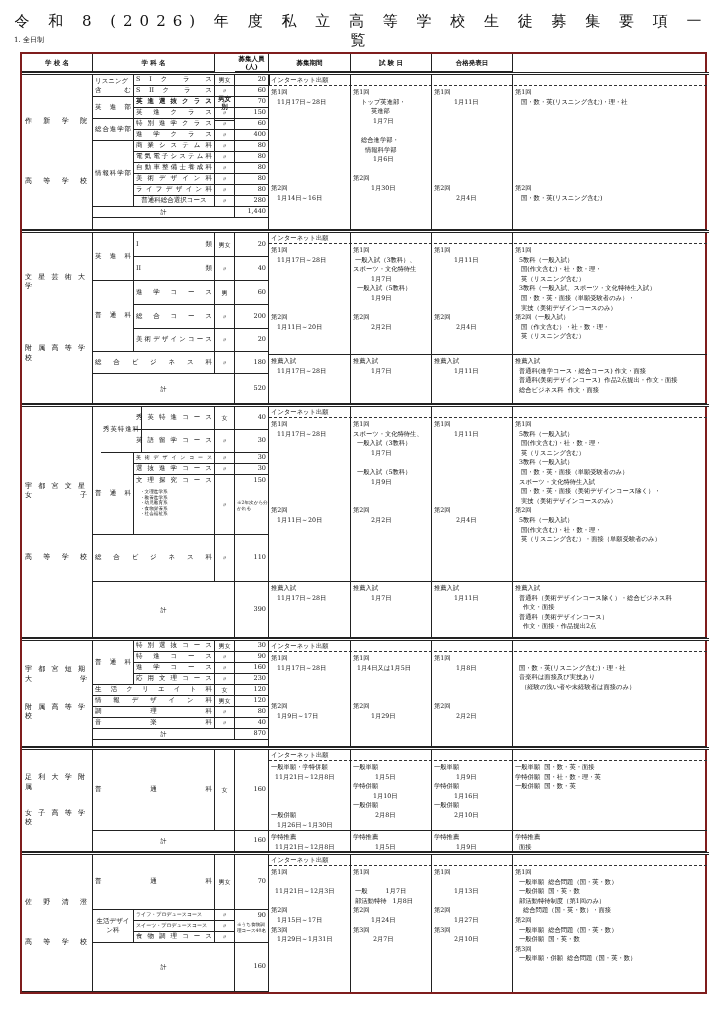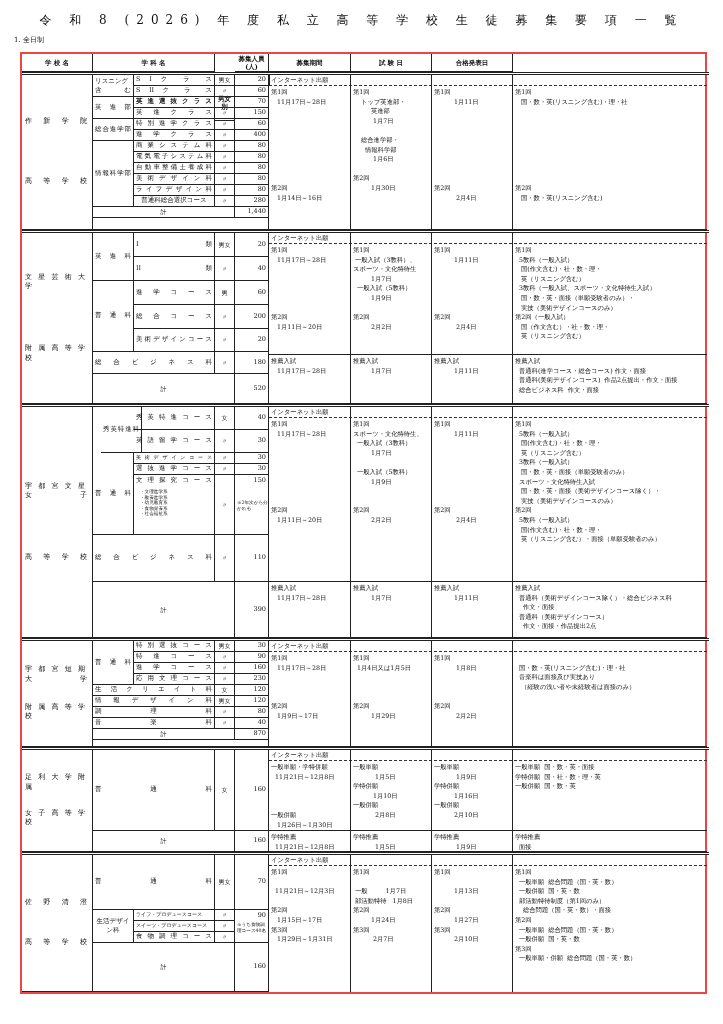--- a/index.html
+++ b/index.html
@@ -1,20 +1,20 @@
 <!DOCTYPE html>
 <html><head>
 <meta charset="utf-8">
 <style>
   * { box-sizing: border-box; margin: 0; padding: 0; }
   html, body { width: 723px; height: 1024px; background: #ffffff; overflow: hidden; }
   body { font-family: "DejaVu Serif", "Liberation Serif", serif; color: #111; position: relative; }
-  .title { position: absolute; top: 12px; left: 0; width: 723px; text-align: center; font-size: 12px; letter-spacing: 7px; }
+  .title { position: absolute; top: 12px; left: 0; width: 723px; text-align: center; font-size: 15px; letter-spacing: 7px; }
   .subtitle { position: absolute; top: 35px; left: 14px; font-size: 7px; }
-  .sheet { position: absolute; left: 20px; top: 52px; width: 687px; height: 942px; border: 2px solid #ef4444; }
+  .sheet { position: absolute; left: 20px; top: 52px; width: 687px; height: 942px; border: 2px solid #7f1d1d; }
   .abs { position: absolute; }
   .cell { position: absolute; border-right: 1px solid #222; border-bottom: 1px solid #222; font-size: 6.3px; line-height: 9.6px; overflow: hidden; }
   .hdr { font-weight: bold; display: flex; align-items: center; justify-content: center; text-align: center; font-size: 6.5px; line-height: 8px; }
   .sep { position: absolute; left: 0; width: 687px; height: 3px; border-top: 1px solid #222; border-bottom: 1px solid #222; background: #fff; }
   .school { display: flex; flex-direction: column; justify-content: center; padding: 0 3px; font-size: 7px; }
   .school span { display: block; text-align-last: justify; letter-spacing: 2px; }
   .dept { display: flex; align-items: center; padding: 0 2px; font-size: 6.5px; }
   .dept .j { width: 100%; text-align-last: justify; }
   .g { display: flex; align-items: center; justify-content: center; font-size: 6px; }
   .n { display: flex; align-items: center; justify-content: flex-end; padding-right: 2px; font-size: 6.5px; }

